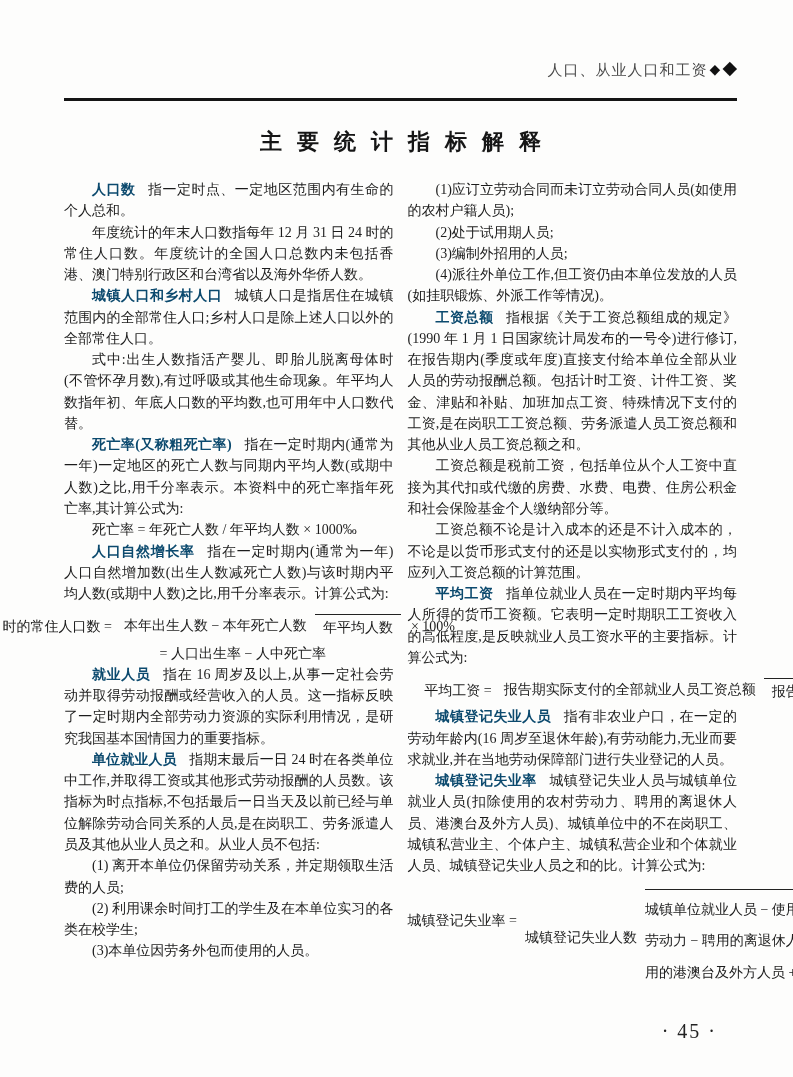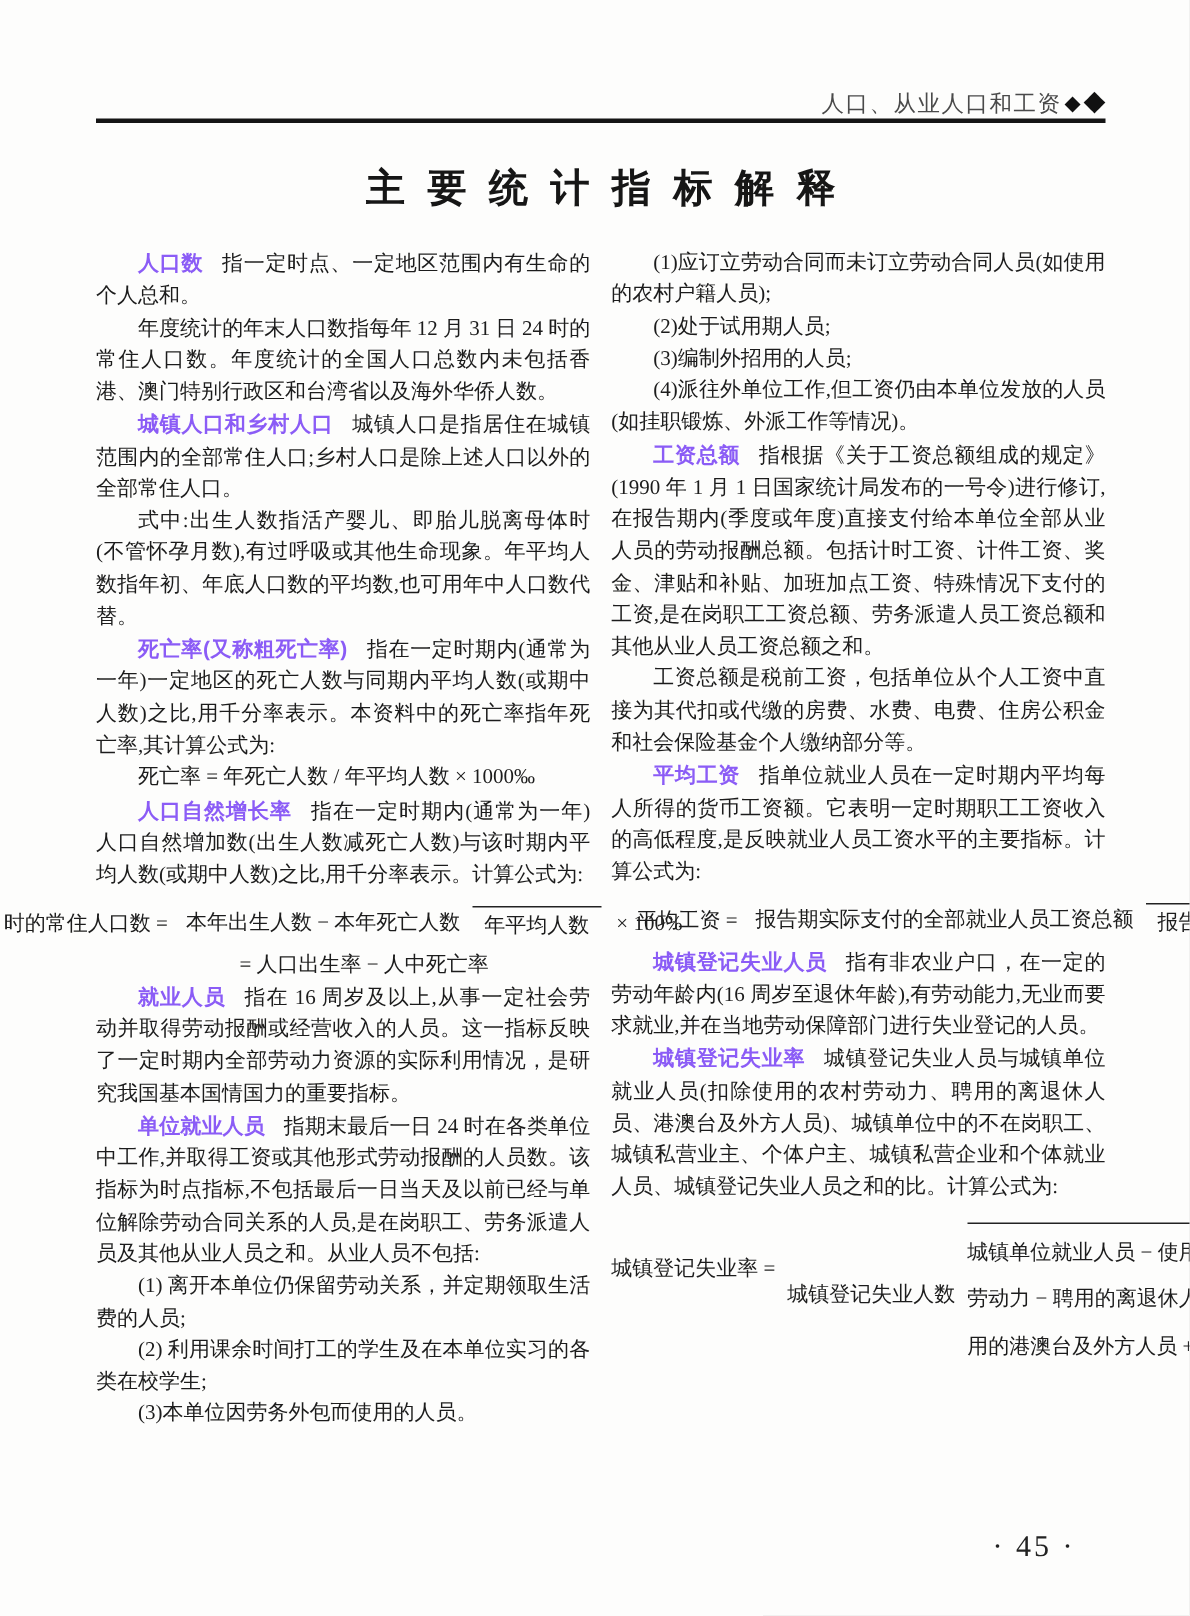--- a/index.html
+++ b/index.html
@@ -4,41 +4,41 @@
 <style>
   html,body{margin:0;padding:0;background:#e8e8e8;}
   .page{
     width:793px;height:1077px;background:#fdfdfc;margin:0 auto;
     box-sizing:border-box;padding:58px 56px 0 64px;position:relative;
     font-family:"Liberation Serif","DejaVu Serif",serif;color:#1c1c1c;
   }
   
   .hdr{
     display:flex;justify-content:flex-end;align-items:flex-end;
-    border-bottom:3px solid #151515;padding-bottom:2px;
+    border-bottom:3px solid #151515;padding-bottom:21px;
   }
   .hdr-title{
     font-family:"Liberation Sans","DejaVu Sans",sans-serif;
     font-size:15px;color:#4a4a4a;letter-spacing:1px;line-height:1;
   }
   .diamond{color:#111;line-height:1;margin-left:2px;}
   .diamond.small{font-size:14px;}
   .diamond.big{font-size:19px;}
   
   .page-title{
-    text-align:center;font-size:26px;font-weight:bold;color:#161616;
+    text-align:center;font-size:22px;font-weight:bold;color:#161616;
     letter-spacing:15px;text-indent:15px;margin:26px 0 22px 0;
   }
   
   .cols{display:flex;gap:14px;}
   .col{flex:1 1 0;min-width:0;font-size:14px;line-height:1.52;text-align:justify;}
   .col p{margin:0;text-indent:2em;}
   .term{
-    font-family:Liberation Sans, sans-serif;
-    font-weight:bold;color:#8b5cf6;margin-right:0.9em;
+    font-family:Liberation Serif, serif;
+    font-weight:bold;color:#0c4a6e;margin-right:0.9em;
   }
   
   .fline{margin:2px 0 2px 2em;text-indent:0;}
   .ffrac{display:flex;justify-content:center;align-items:center;margin:10px 0 4px 0;}
   .ffrac .lhs{margin-right:4px;white-space:nowrap;}
   .ffrac .rhs{margin-left:10px;white-space:nowrap;}
   .frac{display:inline-flex;flex-direction:row;align-items:center;}
   .frac .num{padding:0 8px 2px 8px;text-align:center;white-space:nowrap;}
   .frac .den{border-top:1.3px solid #222;padding:2px 8px 0 8px;text-align:center;white-space:nowrap;}
   .fcenter{text-align:center;text-indent:0;margin:4px 0 10px 0;}
@@ -97,20 +97,21 @@
 
     </div>
 
     <div class="col">
       <p><span>(1)应订立劳动合同而未订立劳动合同人员(如使用的农村户籍人员);</span></p>
       <p><span>(2)处于试用期人员;</span></p>
       <p><span>(3)编制外招用的人员;</span></p>
       <p><span>(4)派往外单位工作,但工资仍由本单位发放的人员(如挂职锻炼、外派工作等情况)。</span></p>
       <p><b class="term">工资总额</b><span>指根据《关于工资总额组成的规定》(1990 年 1 月 1 日国家统计局发布的一号令)进行修订,在报告期内(季度或年度)直接支付给本单位全部从业人员的劳动报酬总额。包括计时工资、计件工资、奖金、津贴和补贴、加班加点工资、特殊情况下支付的工资,是在岗职工工资总额、劳务派遣人员工资总额和其他从业人员工资总额之和。</span></p>
       <p><span>工资总额是税前工资，包括单位从个人工资中直接为其代扣或代缴的房费、水费、电费、住房公积金和社会保险基金个人缴纳部分等。</span></p>
+      <p><span>工资总额不论是计入成本的还是不计入成本的，不论是以货币形式支付的还是以实物形式支付的，均应列入工资总额的计算范围。</span></p>
       <p><b class="term">平均工资</b><span>指单位就业人员在一定时期内平均每人所得的货币工资额。它表明一定时期职工工资收入的高低程度,是反映就业人员工资水平的主要指标。计算公式为:</span></p>
 
       <div class="ffrac" style="justify-content:flex-start;margin-left:1.2em;">
         <span class="lhs">平均工资 =</span>
         <span class="frac">
           <span class="num">报告期实际支付的全部就业人员工资总额</span>
           <span class="den">报告期全部就业人员平均人数</span>
         </span>
       </div>
 

